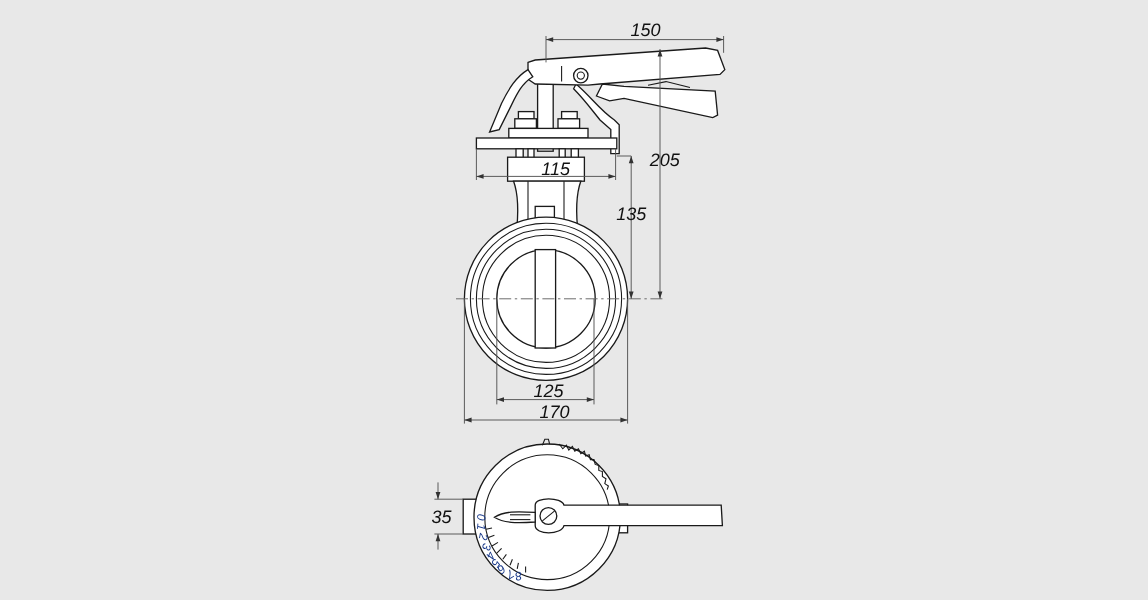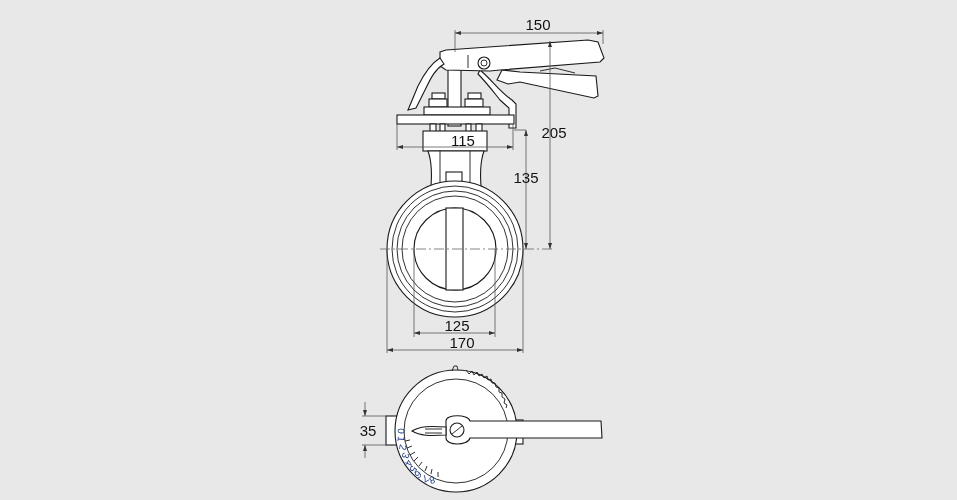--- a/index.html
+++ b/index.html
@@ -1,21 +1,21 @@
 <!DOCTYPE html>
 <html><head>
   <meta charset="utf-8">
   <style>
     html, body { margin: 0; padding: 0; }
     body {
       width: 957px; height: 500px; overflow: hidden;
       background: #e8e8e8;
       font-family: "Liberation Sans", sans-serif;
     }
-    .canvas { position: relative; width: 957px; height: 500px; }
+    .canvas { position: relative; width: 957px; height: 500px; font-style: italic; }
     svg { position: absolute; left: 0; top: 0; }
     .part { fill: #ffffff; stroke: #1a1a1a; stroke-width: 1.1; }
     .thin { fill: none; stroke: #1a1a1a; stroke-width: 0.9; }
     .dim { fill: none; stroke: #555; stroke-width: 0.8; }
     .center { fill: none; stroke: #666; stroke-width: 0.8; stroke-dasharray: 10 3 2 3; }
     .dimtext { font-family: "Liberation Sans", sans-serif; font-size: 15px; fill: #111; }
     .scale { font-family: "Liberation Sans", sans-serif; font-size: 10px; fill: #1a3a8a; }
   </style>
 </head>
 <body>

